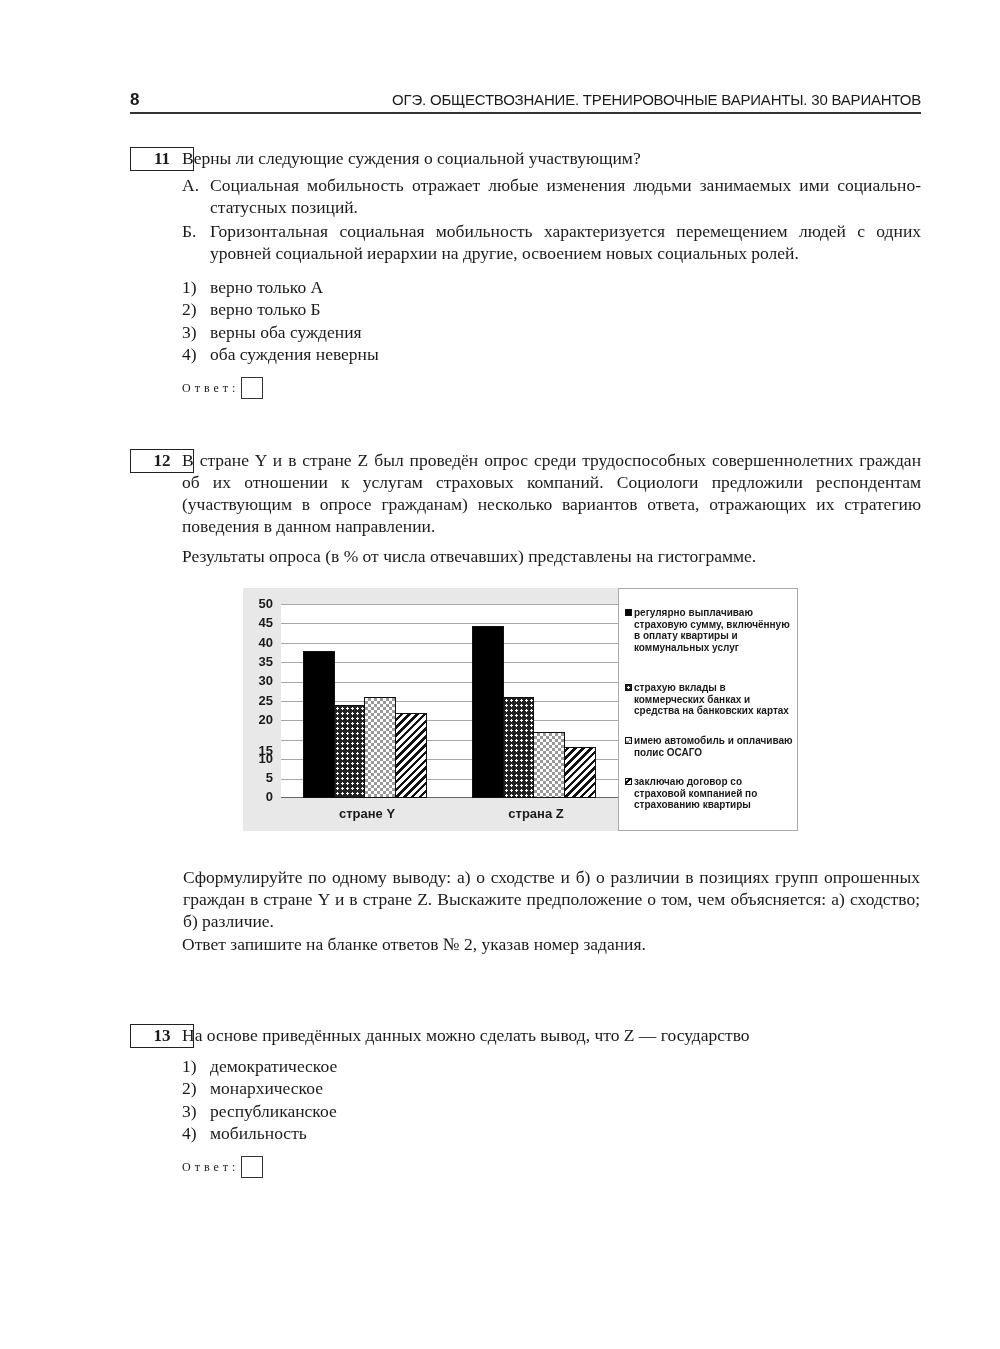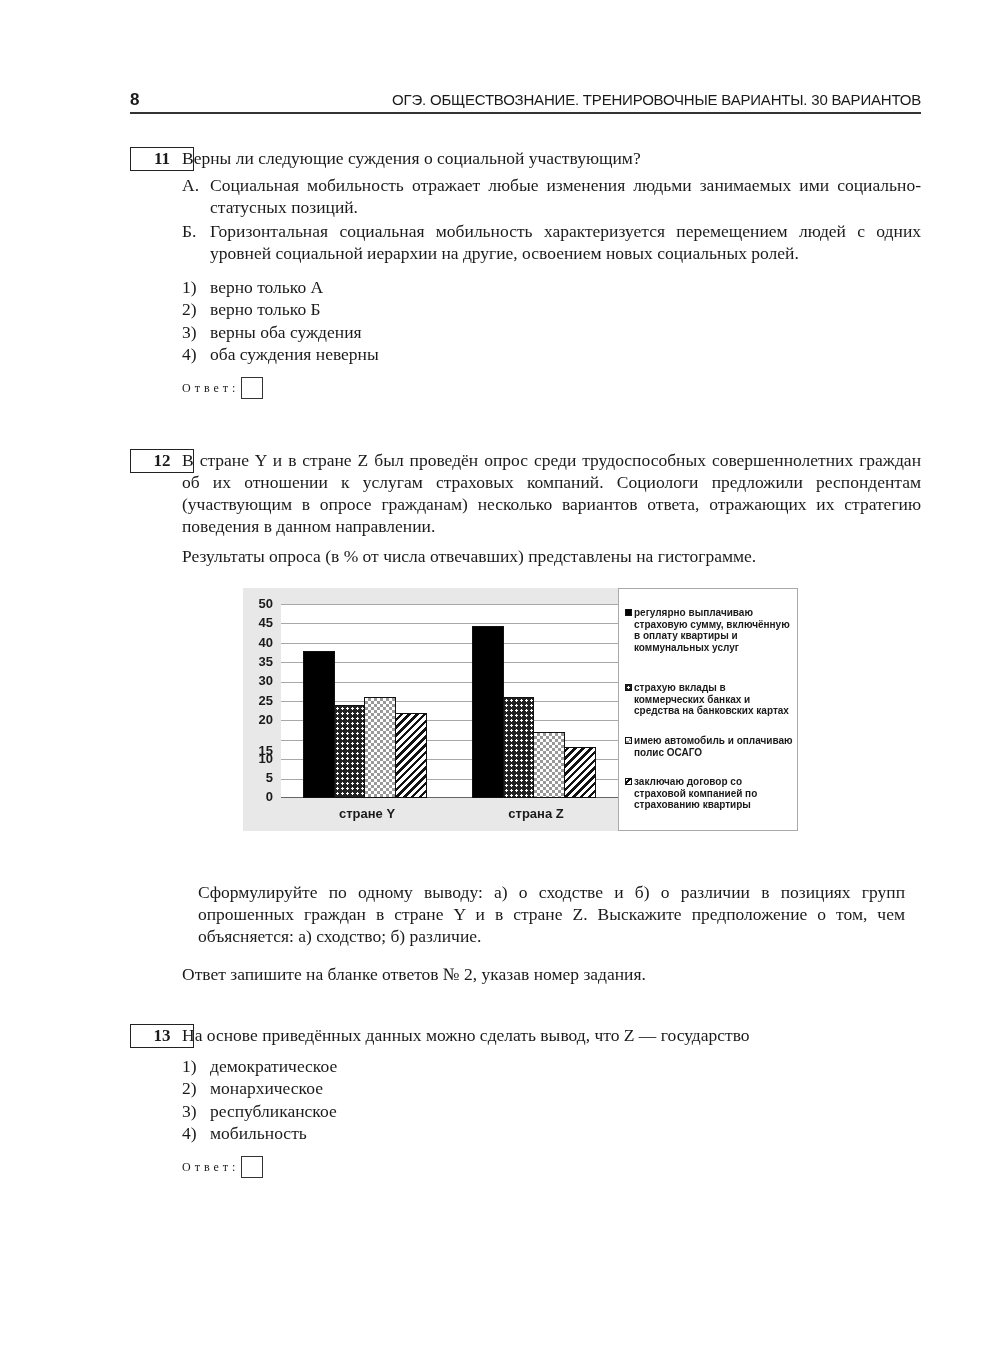--- a/index.html
+++ b/index.html
@@ -148,21 +148,21 @@
     </div>
     <div class="legend-item" style="top:187px;">
       <span class="legend-swatch s3"></span>
       <span>заключаю договор со страховой компанией по страхованию квартиры</span>
     </div>
   </div>
 </div>
 
 <div class="task" style="top:865px;">
   <div class="task-body">
-    <p class="p" style="margin:16px;">Сформулируйте по одному выводу: а) о сходстве и б) о различии в позициях групп опрошенных граждан в стране Y и в стране Z. Выскажите предположение о том, чем объясняется: а) сходство; б) различие.</p>
+    <p class="p" style="margin:1px;">Сформулируйте по одному выводу: а) о сходстве и б) о различии в позициях групп опрошенных граждан в стране Y и в стране Z. Выскажите предположение о том, чем объясняется: а) сходство; б) различие.</p>
     <p class="p">Ответ запишите на бланке ответов № 2, указав номер задания.</p>
   </div>
 </div>
 
 <div class="task" style="top:1024px;">
   <div class="task-num">13</div>
   <div class="task-body">
     <p class="p">На основе приведённых данных можно сделать вывод, что Z — государство</p>
     <div class="options" style="margin-top:9px;">
       <div class="opt">

